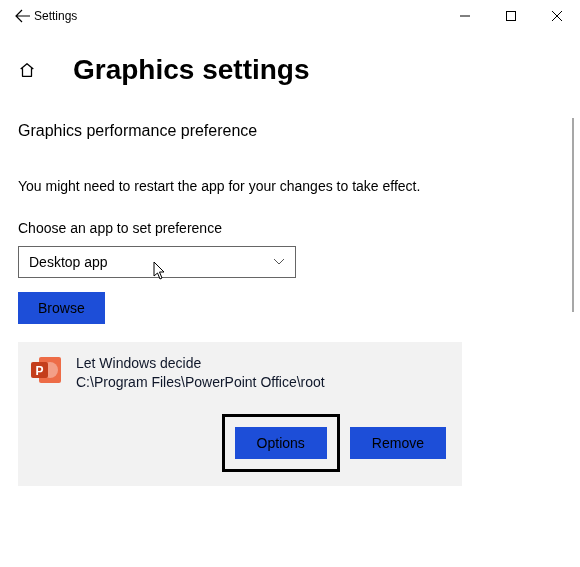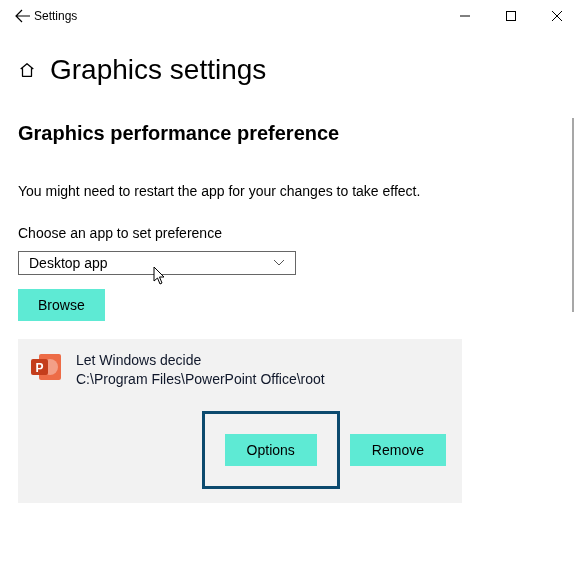--- a/index.html
+++ b/index.html
@@ -51,72 +51,73 @@
     display: flex;
     align-items: center;
     margin: 22px 0 0 18px;
   }
   .home-icon {
     margin-right: 14px;
     display: flex;
   }
   .page-title {
     font-size: 28px;
-    font-weight: 400;
+    font-weight: 700;
+    margin-left: 23px;
   }
   .content {
     padding: 0 18px;
     position: relative;
   }
   .scrollbar {
     position: absolute;
     right: 6px;
     top: 118px;
     width: 2px;
     height: 194px;
     background: #a7a7a7;
   }
   h2 {
-    font-size: 20px;
-    font-weight: 700;
+    font-size: 16px;
+    font-weight: 400;
     margin: 36px 0 16px 0;
   }
   .desc {
     font-size: 14px;
     line-height: 20px;
     margin: 0 40px 24px 0;
   }
   .label {
     font-size: 14px;
     margin-bottom: 10px;
   }
   .select-box {
     width: 278px;
-    height: 24px;
+    height: 32px;
     border: 1px solid #666;
     display: flex;
     align-items: center;
     justify-content: space-between;
     padding: 0 10px;
     font-size: 14px;
     box-sizing: border-box;
     position: relative;
   }
   .chevron {
     font-size: 11px;
     color: #444;
   }
   .cursor {
     position: absolute;
     left: 134px;
     top: 14px;
     pointer-events: none;
   }
   .btn {
-    background: #5eead4;
+    background: #1d4ed8;
     border: none;
     font-size: 14px;
     font-family: inherit;
     height: 32px;
     padding: 0 20px;
     cursor: default;
     color: #000;
   }
   .browse-row {
     margin-top: 14px;
@@ -146,22 +147,22 @@
   .app-sub, .app-path { color: #0f172a; }
   .app-path { max-width: 300px; }
   .card-actions {
     display: flex;
     justify-content: flex-end;
     gap: 10px;
     margin-top: 22px;
     align-items: center;
   }
   .options-wrap {
-    border: 3px solid #0c4a6e;
-    padding: 20px;
+    border: 3px solid #000000;
+    padding: 10px;
   }
 </style>
 </head>
 <body>
 
 <div class="titlebar">
   <div class="back">
     <svg width="16" height="16" viewBox="0 0 16 16">
       <path d="M7 2 L1 8 L7 14 M1 8 H15" stroke="#000" stroke-width="1.2" fill="none"></path>
     </svg>

